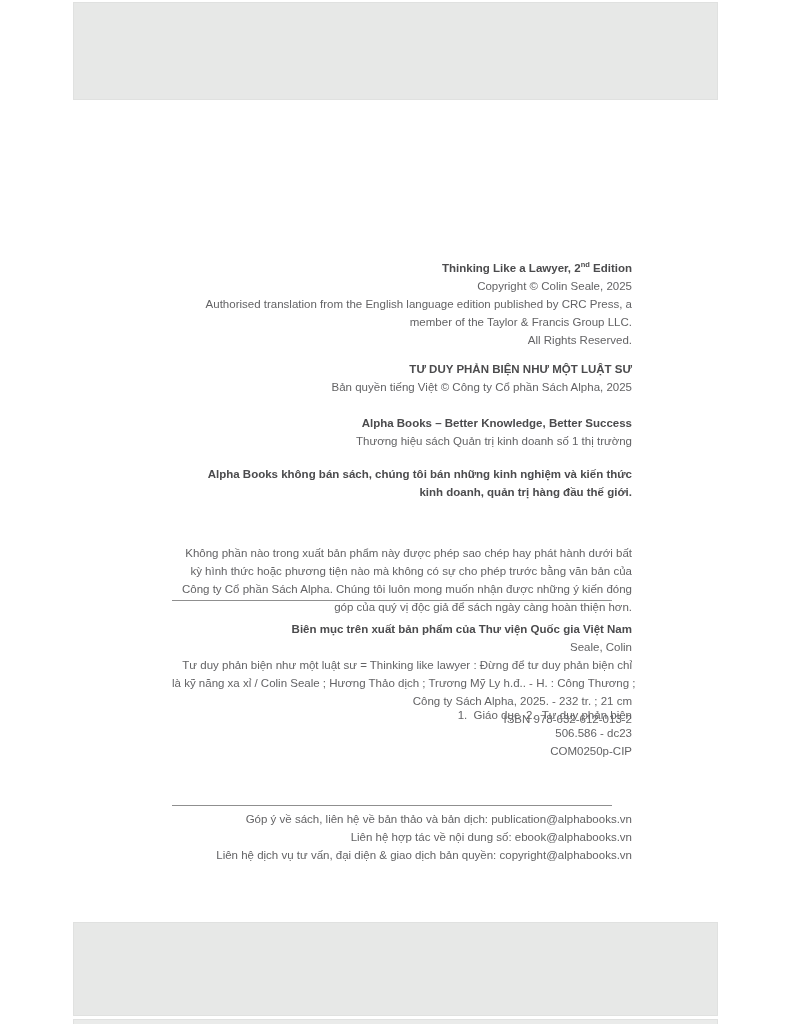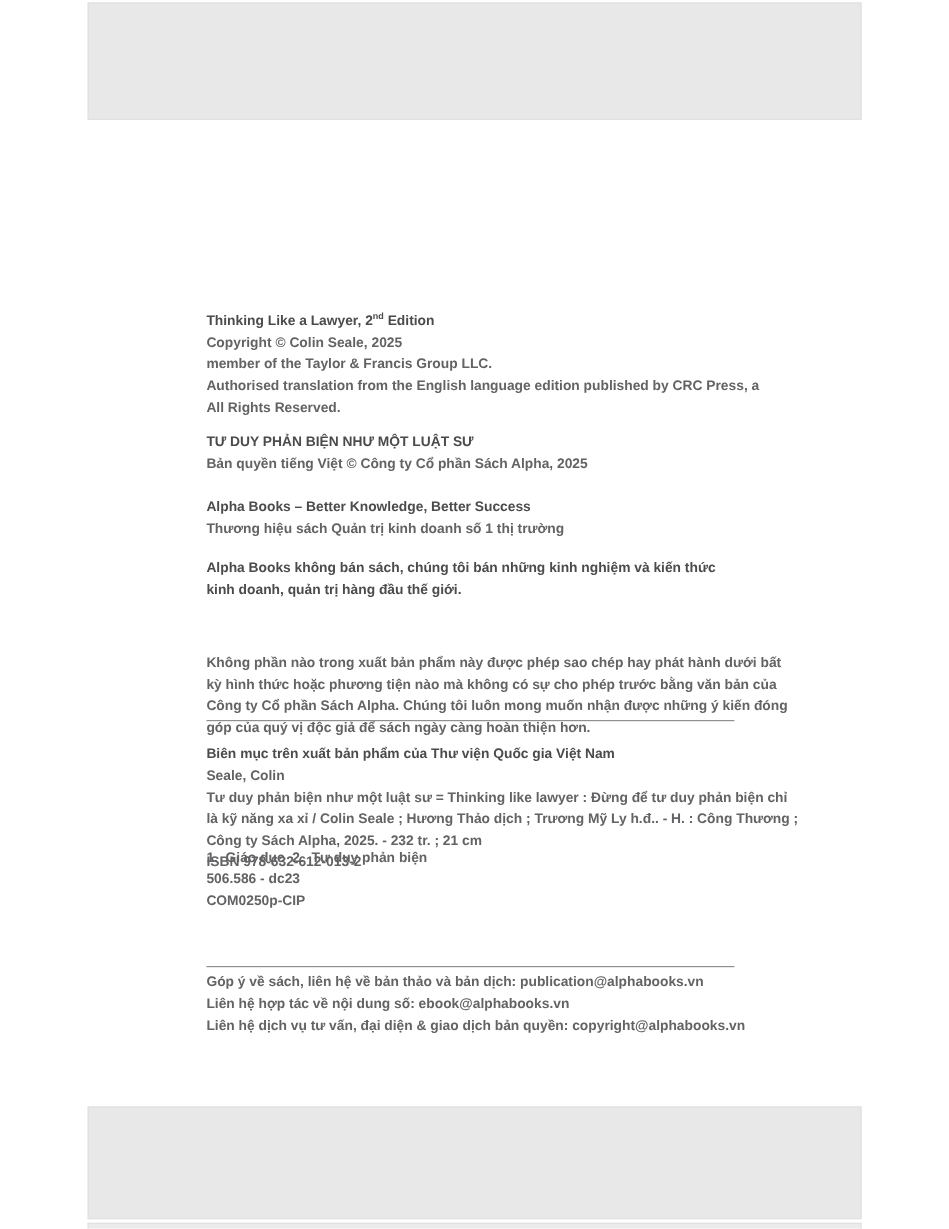--- a/index.html
+++ b/index.html
@@ -21,22 +21,23 @@
     border: 1px solid #e0e1e0;
     box-sizing: border-box;
   }
   .ph-top { top: 2px; height: 98px; }
   .ph-bottom { top: 922px; height: 94px; }
   .ph-bottom-sliver { top: 1019px; height: 5px; border-bottom: none; background:#eaebea; }
   .block {
     position: absolute; left: 172px; width: 460px;
     font-size: 11.5px; line-height: 18px;
     color: #636365;
+    text-align: right;
   }
-  .line { white-space: pre; font-weight: bold; }
+  .line { white-space: pre; }
   .bold { font-weight: bold; color: #4b4b4d; }
   sup.ed {
     font-size: 7.5px; line-height: 0;
     vertical-align: super; font-weight: bold;
   }
   .rule {
     position: absolute; left: 172px; width: 440px; height: 1px;
     background: #8f8f8f;
   }
   .b1 { top: 259px; }
@@ -53,22 +54,22 @@
 </head>
 <body>
 
 <div class="canvas">
 
   <div class="ph ph-top"></div>
 
   <div class="block b1">
     <div class="line bold"><span>Thinking Like a Lawyer, 2</span><sup class="ed">nd</sup><span> Edition</span></div>
     <div class="line">Copyright © Colin Seale, 2025</div>
+    <div class="line">Authorised translation from the English language edition published by CRC Press, a</div>
     <div class="line">member of the Taylor &amp; Francis Group LLC.</div>
-    <div class="line">Authorised translation from the English language edition published by CRC Press, a</div>
     <div class="line">All Rights Reserved.</div>
   </div>
 
   <div class="block b2">
     <div class="line bold">TƯ DUY PHẢN BIỆN NHƯ MỘT LUẬT SƯ</div>
     <div class="line">Bản quyền tiếng Việt © Công ty Cổ phần Sách Alpha, 2025</div>
   </div>
 
   <div class="block b3">
     <div class="line bold">Alpha Books – Better Knowledge, Better Success</div>

